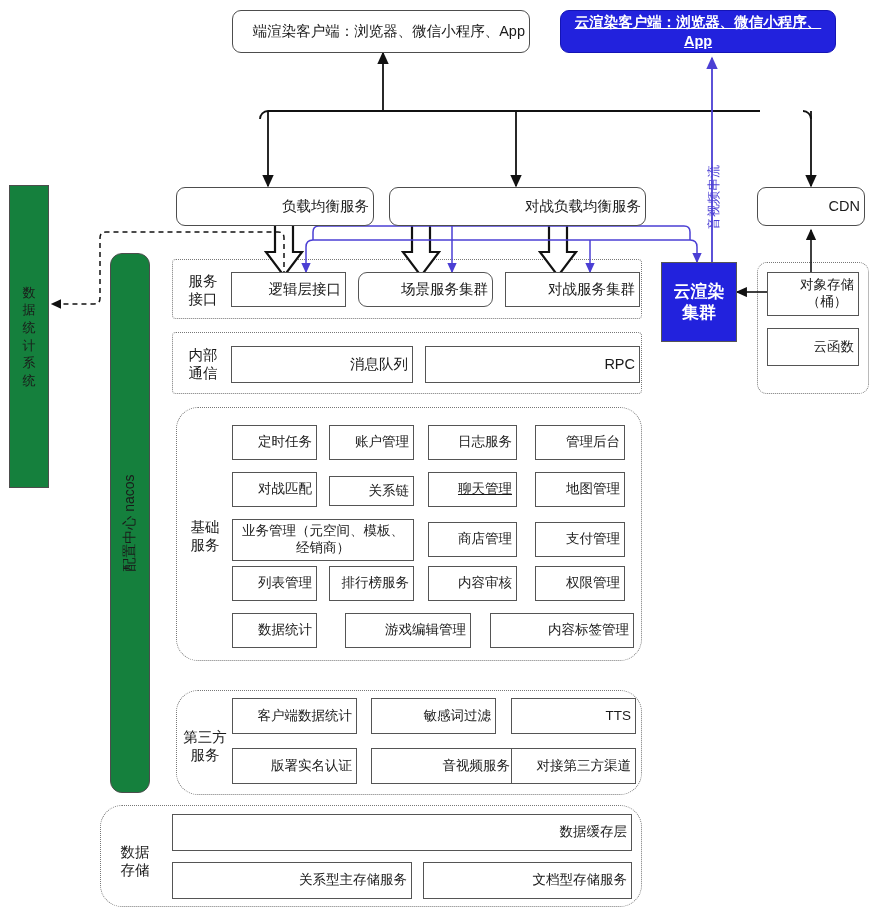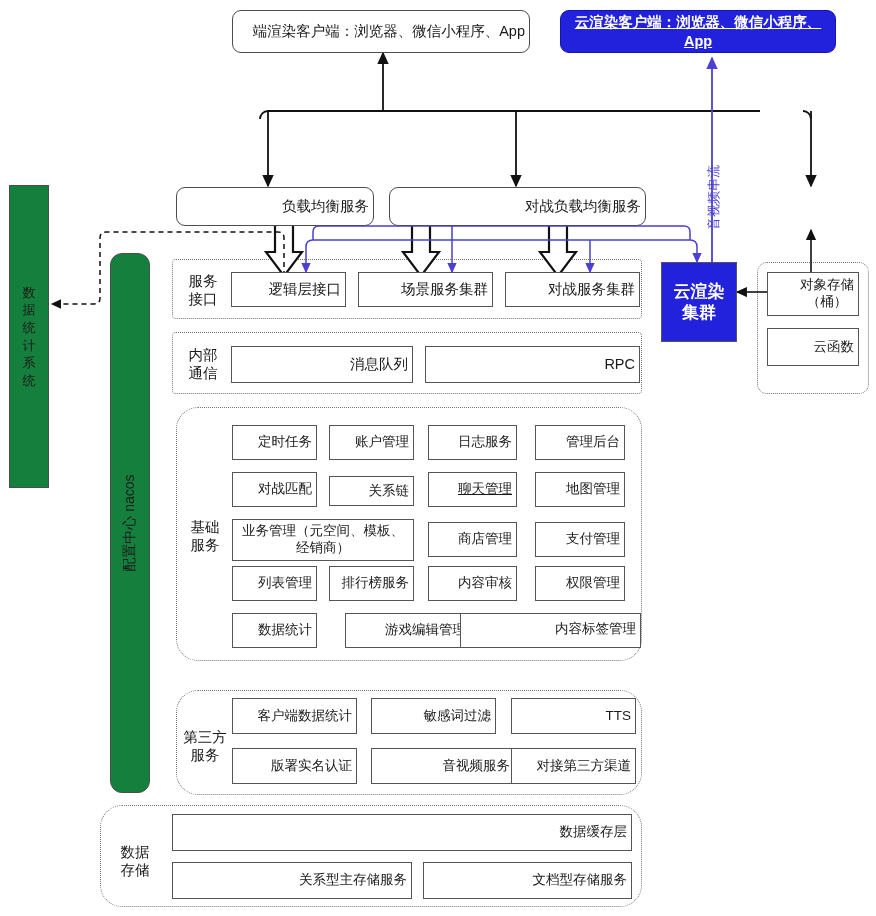--- a/index.html
+++ b/index.html
@@ -168,37 +168,40 @@
   <div class="bluelabel" style="left:705px;top:230px;">音视频串流</div>
 
   <div class="node rounded" style="left:176px;top:187px;width:198px;height:39px;">
     <span>负载均衡服务</span>
   </div>
 
   <div class="node rounded" style="left:389px;top:187px;width:257px;height:39px;">
     <span>对战负载均衡服务</span>
   </div>
 
+  <div class="node rounded" style="left:757px;top:187px;width:108px;height:39px;">
+    <span>CDN</span>
+  </div>
 
   <div class="vnode sq" style="left:9px;top:185px;width:40px;height:303px;">
     <span class="vtext-stack">数据统计系统</span>
   </div>
 
   <div class="vnode rounded" style="left:110px;top:253px;width:40px;height:540px;border-radius:12px;">
     <span class="vtext-rot">配置中心 nacos</span>
   </div>
 
   <div class="group sharp" style="left:172px;top:259px;width:470px;height:60px;"></div>
   <div class="grouplabel" style="left:180px;top:272px;width:46px;">服务
 接口</div>
 
   <div class="node sq" style="left:231px;top:272px;width:115px;height:35px;">
     <span>逻辑层接口</span>
   </div>
-  <div class="node sq" style="left:358px;top:272px;width:135px;height:35px;">
+  <div class="node sq" style="left:358px;top:272px;width:135px;height:35px;border-radius:9px;">
     <span>场景服务集群</span>
   </div>
   <div class="node sq" style="left:505px;top:272px;width:135px;height:35px;">
     <span>对战服务集群</span>
   </div>
 
   <div class="node sq blue" style="left:661px;top:262px;width:76px;height:80px;font-size:17px;">
     <span>云渲染集群</span>
   </div>
 
@@ -274,21 +277,21 @@
   <div class="node sq small" style="left:535px;top:566px;width:90px;height:35px;">
     <span>权限管理</span>
   </div>
 
   <div class="node sq small" style="left:232px;top:613px;width:85px;height:35px;">
     <span>数据统计</span>
   </div>
   <div class="node sq small" style="left:329px;top:613px;width:126px;height:35px;margin-left:16px;">
     <span>游戏编辑管理</span>
   </div>
-  <div class="node sq small" style="left:460px;top:613px;width:181px;height:35px;font-family:Liberation Mono, monospace;">
+  <div class="node sq small" style="left:490px;top:613px;width:144px;height:35px;">
     <span>内容标签管理</span>
   </div>
 
   <div class="group round" style="left:176px;top:690px;width:466px;height:105px;"></div>
   <div class="grouplabel" style="left:179px;top:728px;width:52px;">第三方
 服务</div>
 
   <div class="node sq small" style="left:232px;top:698px;width:125px;height:36px;">
     <span>客户端数据统计</span>
   </div>

